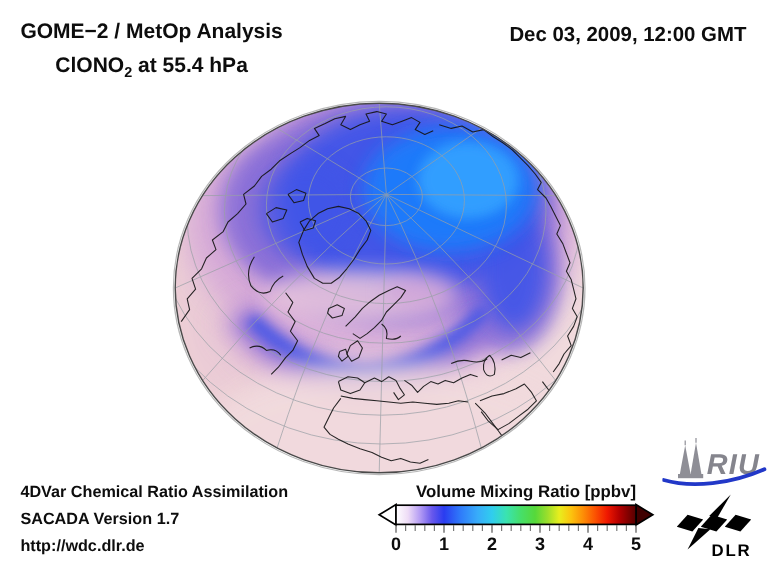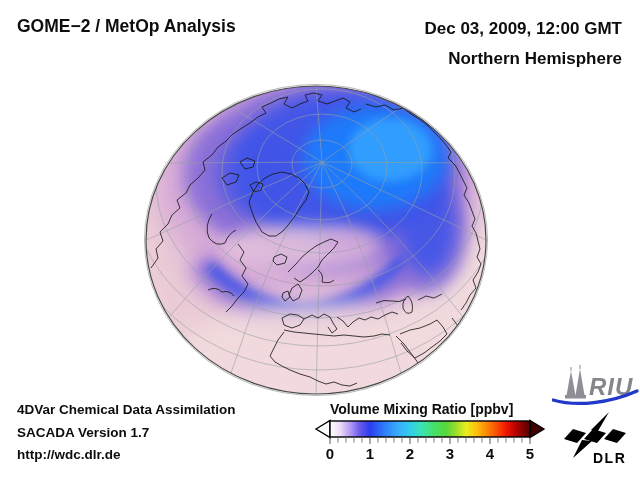--- a/index.html
+++ b/index.html
@@ -17,39 +17,39 @@
     position:absolute;right:18px;top:14px;text-align:right;
     font-size:17px;font-weight:bold;line-height:30px;white-space:nowrap;margin-left:20px;
   }
   .sub{font-size:12px;vertical-align:-4px;font-weight:bold;}
   .globe-svg{position:absolute;left:0;top:0;}
   .ftr{
     position:absolute;left:17px;top:399px;
     font-size:13.5px;font-weight:bold;line-height:22.5px;white-space:nowrap;
   }
   .cb-title{
-    position:absolute;left:330px;top:401px;width:200px;text-align:left;
+    position:absolute;left:330px;top:401px;width:200px;text-align:right;
     font-size:14px;font-weight:bold;white-space:nowrap;
   }
   .cb-svg{position:absolute;left:314px;top:418px;}
   .cb-labels{position:absolute;left:314px;top:445px;width:232px;height:20px;font-size:15px;font-weight:bold;}
   .cb-labels span{position:absolute;width:20px;text-align:center;top:0;}
   .cl0{left:6px;} .cl1{left:46px;} .cl2{left:86px;} .cl3{left:126px;} .cl4{left:166px;} .cl5{left:206px;}
   .riu-svg{position:absolute;left:552px;top:365px;}
   .dlr-svg{position:absolute;left:558px;top:408px;}
 </style>
 </head>
 <body>
 
 <div class="hdr-left">
   <div>GOME−2 / MetOp Analysis</div>
+  <div><span>ClONO</span><span class="sub">2</span><span> at 55.4 hPa</span></div>
 </div>
 <div class="hdr-right">
   <div>Dec 03, 2009, 12:00 GMT</div>
-  <div>Northern Hemisphere</div>
 </div>
 
 <svg class="globe-svg" width="640" height="480" viewBox="0 0 640 480">
   <defs>
     <clipPath id="globeClip">
         <ellipse cx="316" cy="240" rx="170" ry="154"></ellipse>
       </clipPath>
     <filter id="b12" x="-40%" y="-40%" width="180%" height="180%">
         <feGaussianBlur stdDeviation="12"></feGaussianBlur>
       </filter>
@@ -139,21 +139,21 @@
       <path d="M418 300L426 296L434 298L442 294"></path>
       <path d="M452 318L458 326L454 334L460 342"></path>
     </g>
   </g>
 
   <ellipse cx="316" cy="240" rx="171.5" ry="155.5" fill="none" stroke="#b8b8b8" stroke-width="1"></ellipse>
   <ellipse cx="316" cy="240" rx="170" ry="154" fill="none" stroke-width="1.2" stroke="#4a4a4a"></ellipse>
 </svg>
 
 <div class="ftr">
-  <div>4DVar Chemical Data Assimilation</div>
+  <div>4DVar Chemical Ratio Assimilation</div>
   <div>SACADA Version 1.7</div>
   <div>http://wdc.dlr.de</div>
 </div>
 
 <div class="cb-title">Volume Mixing Ratio [ppbv]</div>
 <svg class="cb-svg" id="cb-svg" width="232" height="28" viewBox="0 0 232 28">
   <defs>
     <linearGradient id="cbgrad" x1="0" y1="0" x2="1" y2="0">
         <stop offset="0" stop-color="#ffffff"></stop>
         <stop offset="0.05" stop-color="#eedcf6"></stop>

